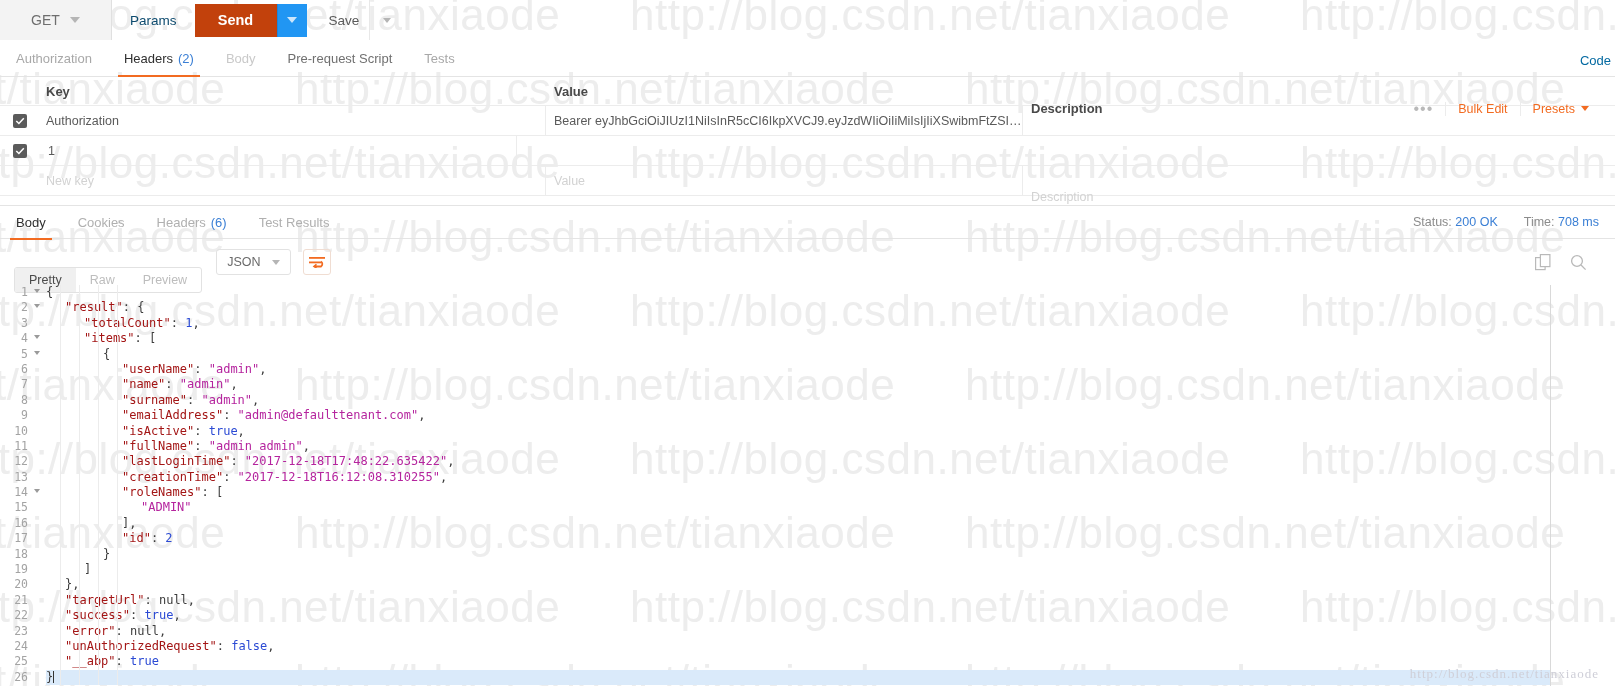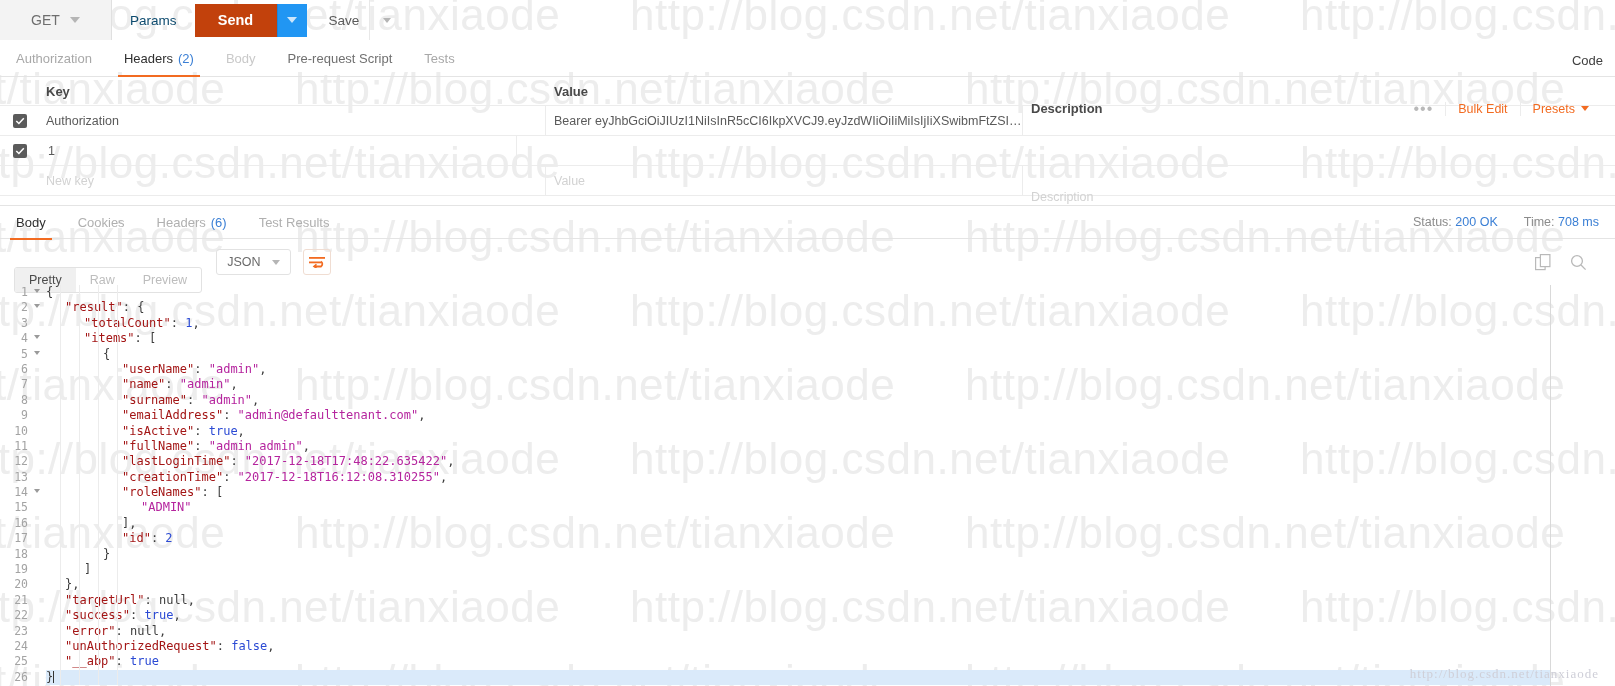--- a/index.html
+++ b/index.html
@@ -59,21 +59,21 @@
   .reqtabs { position: absolute; top: 40px; left: 0; width: 1615px; height: 37px;
              border-bottom: 1px solid #e4e4e4; display: flex; align-items: flex-end; }
   .rtab { height: 36px; display: flex; align-items: center; padding: 0 16px;
           font-size: 13px; color: #a8a8a8; cursor: pointer; position: relative; }
   .rtab.dim { color: #c9c9c9; }
   .rtab.strong { color: #707070; }
   .rtab.active { color: #2f2f2f; }
   .rtab.active::after { content: ""; position: absolute; left: 10px; right: 10px; bottom: -1px;
                         height: 2px; background: #f26b21; }
   .count-blue { color: #3a7fd5; margin-left: 5px; }
-  .code-link { margin-left: auto; margin-right: 12px; font-size: 13px; color: #404040;
+  .code-link { margin-left: auto; margin-right: 4px; font-size: 13px; color: #0369a1;
                cursor: pointer; padding-bottom: 8px; }
 
   
   .hdr-table { position: absolute; top: 77px; left: 0; width: 1615px; }
   .hrow { display: flex; align-items: center; height: 30px; border-bottom: 1px solid #ececec; }
   .hrow.head { height: 29px; }
   .cell-chk { width: 40px; display: flex; align-items: center; justify-content: center; flex: none; }
   .cell-key { width: 506px; flex: none; padding-left: 6px; border-right: 1px solid #ececec;
               height: 100%; display: flex; align-items: center; }
   .cell-val { width: 477px; flex: none; padding-left: 8px; border-right: 1px solid #ececec;

